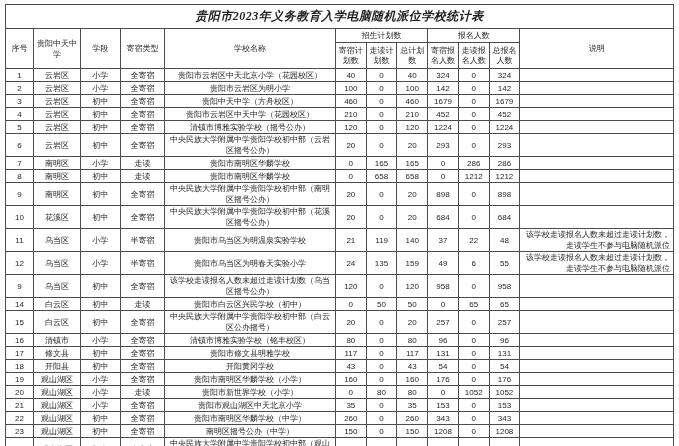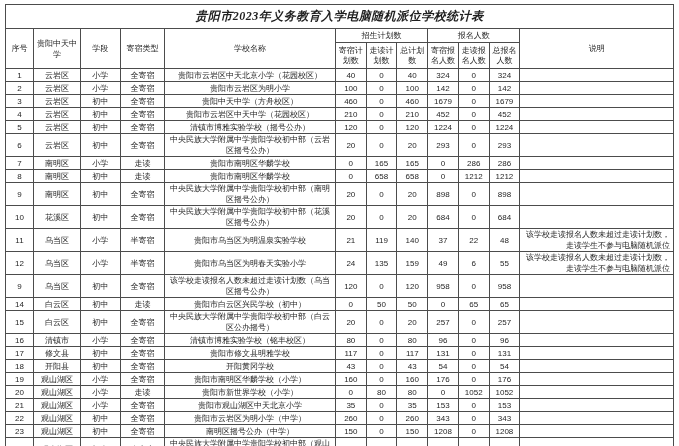--- a/index.html
+++ b/index.html
@@ -367,21 +367,21 @@
           <td>153</td>
           <td>0</td>
           <td>153</td>
           <td class="note-cell"></td>
         </tr>
         <tr>
           <td>22</td>
           <td>观山湖区</td>
           <td>初中</td>
           <td>全寄宿</td>
-          <td class="school-cell">贵阳市云岩区为明小学（中学）</td>
+          <td class="school-cell">贵阳市南明区华麟学校（中学）</td>
           <td>260</td>
           <td>0</td>
           <td>260</td>
           <td>343</td>
           <td>0</td>
           <td>343</td>
           <td class="note-cell"></td>
         </tr>
         <tr>
           <td>23</td>

